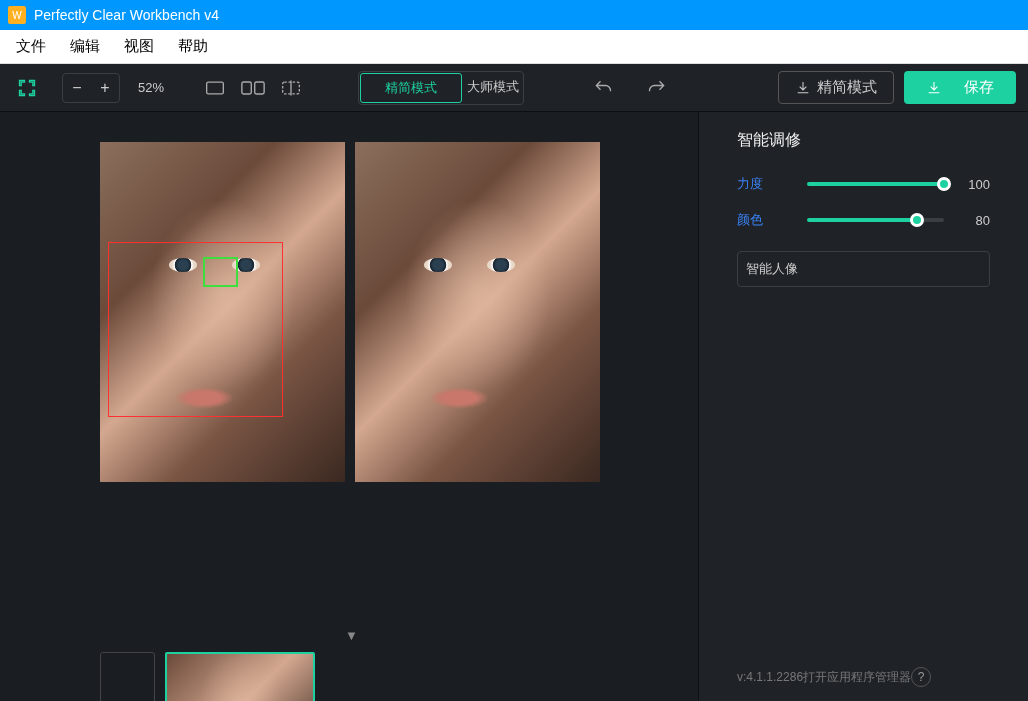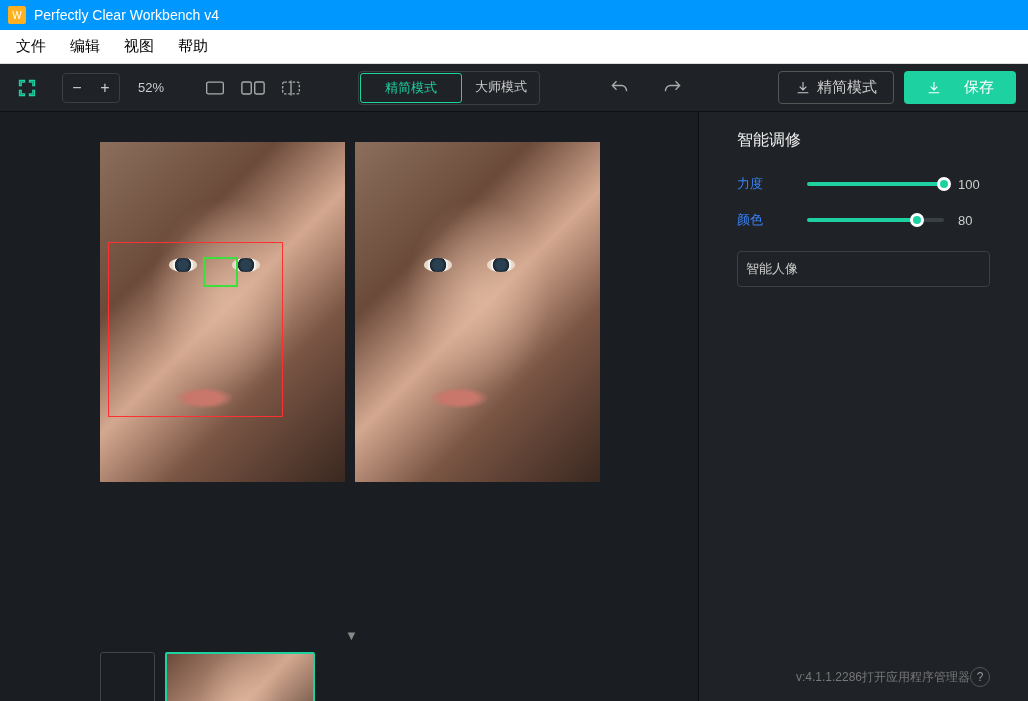--- a/index.html
+++ b/index.html
@@ -11,21 +11,21 @@
 .toolbar{height:48px;background:#1f2327;display:flex;align-items:center;padding:0 12px;gap:8px;border-bottom:1px solid #0d0f11}
 .t-btn{width:30px;height:30px;display:flex;align-items:center;justify-content:center;cursor:pointer;border-radius:3px;color:#aaa}
 .t-btn.accent svg{stroke:#1dd1a1}
 .zoom-group{display:flex;align-items:center;border:1px solid #3a3f44;border-radius:4px;height:30px;margin-left:12px}
 .zoom-group .zb{width:28px;height:28px;display:flex;align-items:center;justify-content:center;cursor:pointer;color:#ccc;font-size:16px}
 .zoom-pct{padding:0 10px;color:#ccc;font-size:13px}
 .view-group{display:flex;gap:8px;margin-left:18px}
 .mode-toggle{display:flex;border:1px solid #3a3f44;border-radius:4px;overflow:hidden;margin-left:44px}
 .mode-toggle .m{padding:5px 24px;cursor:pointer;font-size:13px}
 .mode-toggle .m.active{color:#1dd1a1;border:1px solid #1dd1a1;border-radius:3px;margin:1px}
-.mode-toggle .m.inactive{color:#ccc;padding:6px 12px}
+.mode-toggle .m.inactive{color:#ccc;padding:6px 4px}
 .history{display:flex;gap:24px;margin-left:56px}
 .save-group{margin-left:auto;display:flex;gap:10px}
 .btn-outline{border:1px solid #555;border-radius:4px;padding:6px 16px;display:flex;align-items:center;gap:6px;cursor:pointer;color:#ccc;font-size:15px}
 .btn-primary{background:#1dd1a1;border-radius:4px;padding:6px 22px;display:flex;align-items:center;gap:22px;cursor:pointer;color:#fff;font-size:15px}
 .main{display:flex;height:593px}
 .canvas-area{flex:1;display:flex;flex-direction:column;background:#1a1d21;position:relative}
 .images{display:flex;gap:10px;padding:30px 0 0 100px}
 .img-box{width:245px;height:340px;background:linear-gradient(135deg,#8b6f5c 0%,#6b4a3a 30%,#d4a890 50%,#7a5544 70%,#3a2820 100%);position:relative;overflow:hidden}
 .face-overlay{position:absolute;inset:0;background:radial-gradient(ellipse 120px 160px at 50% 45%,rgba(230,190,165,0.6) 0%,transparent 60%)}
 .eye-l{position:absolute;width:28px;height:14px;left:28%;top:34%;background:radial-gradient(circle,#2a4050 30%,#1a2530 50%,#fff 55%,#e8d8c8 70%);border-radius:50%}
@@ -39,26 +39,26 @@
 .thumb{width:150px;height:110px;border:2px solid #1dd1a1;border-radius:2px;background:linear-gradient(135deg,#6b4a3a 0%,#d4a890 50%,#3a2820 100%);position:relative;overflow:hidden}
 .thumb .th-face{position:absolute;inset:0;background:radial-gradient(ellipse 60px 80px at 50% 50%,rgba(230,190,165,0.5),transparent 70%)}
 .side-panel{width:330px;background:#1f2327;padding:18px 38px;border-left:1px solid #0d0f11;display:flex;flex-direction:column}
 .panel-title{color:#eee;font-size:16px;margin-bottom:24px}
 .slider-row{display:flex;align-items:center;margin-bottom:18px}
 .slider-label{width:70px;color:#3b82f6;font-size:13px}
 .slider-track{flex:1;height:4px;border-radius:2px;position:relative;margin-right:14px}
 .slider-fill{position:absolute;left:0;top:0;height:4px;background:#1dd1a1;border-radius:2px}
 .slider-rest{position:absolute;top:0;height:4px;background:#3a3f44;border-radius:2px;right:0}
 .slider-thumb{position:absolute;width:14px;height:14px;background:#1dd1a1;border:3px solid #fff;border-radius:50%;top:-5px;transform:translateX(-50%);cursor:pointer}
-.slider-val{width:32px;color:#ccc;font-size:13px}
+.slider-val{width:32px;text-align:right;color:#ccc;font-size:13px}
 .check-row{display:flex;align-items:center;margin-bottom:18px}
 .chk{width:16px;height:16px;border:1px solid #555;border-radius:3px;margin-right:12px;cursor:pointer}
 .disabled-track{flex:1;height:4px;background:#2c3136;border-radius:2px;margin-right:14px;margin-left:40px}
 .panel-btn{border:1px solid #3a3f44;border-radius:4px;padding:8px;cursor:pointer;color:#ccc;font-size:13px;margin-top:4px}
-.footer{margin-top:auto;display:flex;align-items:center;justify-content:flex-end;color:#777;font-size:12px}
+.footer{margin-top:auto;display:flex;align-items:center;justify-content:flex-start;color:#777;font-size:12px}
 .help-c{width:20px;height:20px;border:1px solid #555;border-radius:50%;display:flex;align-items:center;justify-content:center;cursor:pointer;color:#999}
 svg{stroke:currentColor;fill:none;stroke-width:1.6}
 </style>
 </head>
 <body>
 
 <div class="titlebar">
   <div class="logo">W</div>
   <span>Perfectly Clear Workbench v4</span>
 </div>

